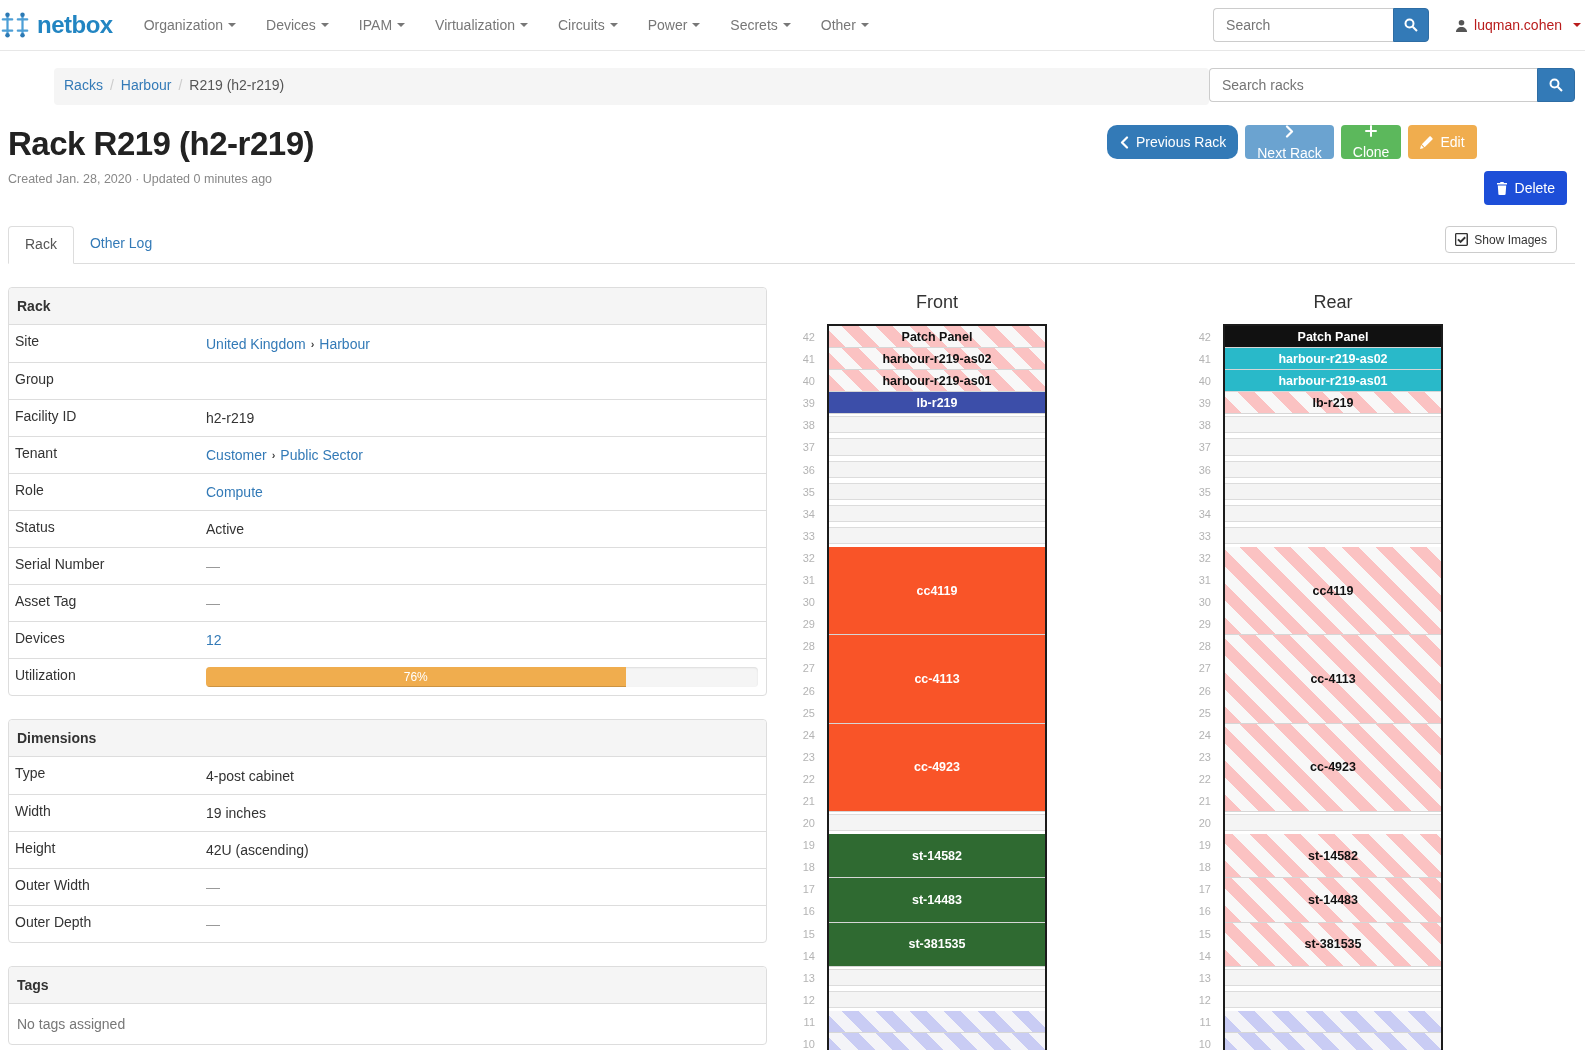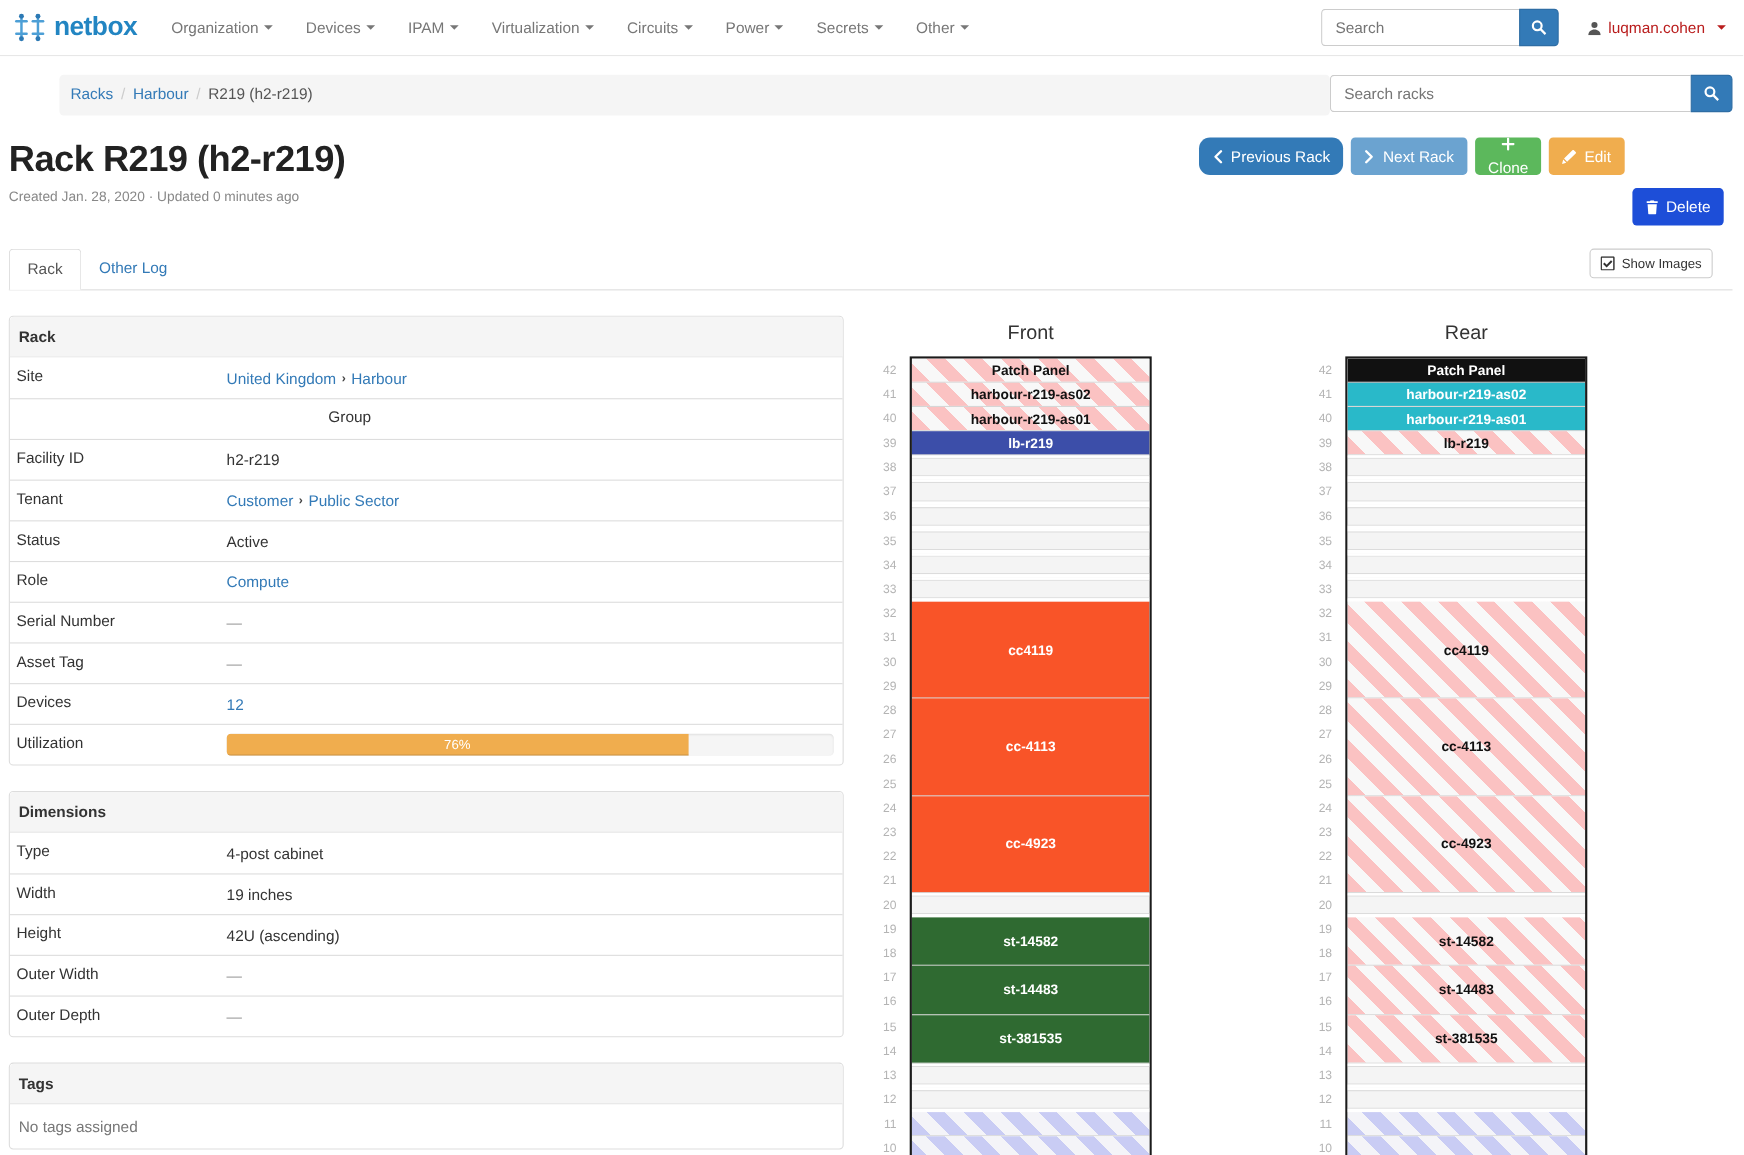--- a/index.html
+++ b/index.html
@@ -1,20 +1,20 @@
 <!DOCTYPE html>
 <html><head>
 <meta charset="utf-8">
 <style>
   html,body{margin:0;padding:0;width:1585px;height:1050px;overflow:hidden;background:#fff;
     font-family:"Liberation Sans","DejaVu Sans",sans-serif;color:#333;}
   *{box-sizing:border-box;}
   button{font-family:inherit;}
   
-  .navbar{height:51px;display:flex;align-items:center;padding:0 12px;border-bottom:1px solid #e7e7e7;background:#fff;}
+  .navbar{height:51px;display:flex;align-items:center;padding:0 0;border-bottom:1px solid #e7e7e7;background:#fff;}
   .brand{display:flex;align-items:center;gap:7px;cursor:pointer;}
   .brand-text{font-size:24px;font-weight:bold;color:#2285c2;letter-spacing:-.5px;}
   .nav-menu{display:flex;list-style:none;margin:0 0 0 16px;padding:0;}
   .nav-item{padding:0 15px;font-size:14px;color:#777;display:flex;align-items:center;height:51px;cursor:pointer;}
   .caret{display:inline-block;width:0;height:0;border-top:4px solid currentColor;border-left:4px solid transparent;border-right:4px solid transparent;margin-left:5px;}
   .nav-right{margin-left:auto;display:flex;align-items:center;}
   .nav-search{display:flex;}
   .nav-search input{width:180px;height:34px;border:1px solid #ccc;border-right:none;border-radius:4px 0 0 4px;padding:6px 12px;font-size:14px;color:#555;outline:none;}
   .search-btn{width:36px;height:34px;background:#337ab7;border:1px solid #2e6da4;border-radius:0 4px 4px 0;color:#fff;display:flex;align-items:center;justify-content:center;cursor:pointer;}
   .user-menu{margin-left:26px;color:#b91c1c;font-size:14px;display:flex;align-items:center;gap:6px;cursor:pointer;padding-right:4px;}
@@ -38,21 +38,21 @@
   .tabs-row{position:relative;margin:13px 10px 0 8px;border-bottom:1px solid #ddd;height:38px;}
   .tabs{list-style:none;margin:0;padding:0;display:flex;}
   .tab{font-size:14px;padding:9px 16px;border-radius:4px 4px 0 0;cursor:pointer;color:#337ab7;height:38px;}
   .tab.active{background:#fff;border:1px solid #ddd;border-bottom:1px solid #fff;color:#555;}
   .show-images-btn{position:absolute;right:18px;top:0;height:27px;background:#fff;border:1px solid #ccc;border-radius:4px;font-size:12px;color:#333;display:flex;align-items:center;gap:6px;padding:0 9px;cursor:pointer;}
   
   .content{position:relative;margin-top:23px;}
   .left-col{margin-left:8px;width:759px;}
   .panel{border:1px solid #ddd;border-radius:4px;margin-bottom:23px;background:#fff;}
   .panel-heading{background:#f5f5f5;border-bottom:1px solid #ddd;padding:10px 8px;font-weight:bold;font-size:14px;color:#333;border-radius:4px 4px 0 0;}
-  .prow{display:flex;border-top:1px solid #ddd;font-size:14px;min-height:37px;justify-content:center;}
+  .prow{display:flex;border-top:1px solid #ddd;font-size:14px;min-height:37px;}
   .prow:first-child{border-top:none;}
   .plabel{width:190px;padding:8px 6px;color:#333;}
   .pvalue{flex:1;padding:8px 8px 8px 7px;display:flex;align-items:center;}
   .val-link{color:#337ab7;text-decoration:none;cursor:pointer;}
   .val-sep{color:#444;font-size:11px;padding:0 5px;font-weight:bold;}
   .muted{color:#999;}
   .tags-body{padding:12px 8px;color:#777;font-size:14px;}
   .progress{width:100%;height:20px;background:#f5f5f5;border-radius:4px;box-shadow:inset 0 1px 2px rgba(0,0,0,.1);overflow:hidden;}
   .progress-bar{height:100%;background:#f0ad4e;color:#fff;font-size:12px;display:flex;align-items:center;justify-content:center;box-shadow:inset 0 -1px 0 rgba(0,0,0,.15);}
   
@@ -172,21 +172,21 @@
 <div class="header-block">
   <div class="action-buttons" id="actions">
       <button class="btn" style="background: rgb(51, 122, 183); border-radius: 10px;">
         <span class="btn-icon">
           <svg width="10" height="13" viewBox="0 0 10 13">
             <path d="M8 1.5 L3 6.5 L8 11.5" fill="none" stroke="#fff" stroke-width="2.2" stroke-linecap="round" stroke-linejoin="round"></path>
           </svg>
         </span>
         <span>Previous Rack</span>
       </button>
-      <button class="btn" style="background: rgb(107, 163, 208);">
+      <button class="btn" style="background: rgb(107, 163, 208); flex-direction: column;">
         <span class="btn-icon">
           <svg width="10" height="13" viewBox="0 0 10 13">
             <path d="M2 1.5 L7 6.5 L2 11.5" fill="none" stroke="#fff" stroke-width="2.2" stroke-linecap="round" stroke-linejoin="round"></path>
           </svg>
         </span>
         <span>Next Rack</span>
       </button>
       <button class="btn" style="background: rgb(92, 184, 92); flex-direction: column;">
         <span class="btn-icon">
           <svg width="12" height="12" viewBox="0 0 12 12">
@@ -255,29 +255,29 @@
           </div>
           <div class="prow">
             <div class="plabel">Tenant</div>
             <div class="pvalue">
               <a class="val-link">Customer</a>
               <span class="val-sep">›</span>
               <a class="val-link">Public Sector</a>
             </div>
           </div>
           <div class="prow">
+            <div class="plabel">Role</div>
+            <div class="pvalue">
+              <a class="val-link">Compute</a>
+            </div>
+          </div>
+          <div class="prow">
             <div class="plabel">Status</div>
             <div class="pvalue">
               <span>Active</span>
-            </div>
-          </div>
-          <div class="prow">
-            <div class="plabel">Role</div>
-            <div class="pvalue">
-              <a class="val-link">Compute</a>
             </div>
           </div>
           <div class="prow">
             <div class="plabel">Serial Number</div>
             <div class="pvalue">
               <span class="muted">—</span>
             </div>
           </div>
           <div class="prow">
             <div class="plabel">Asset Tag</div>

